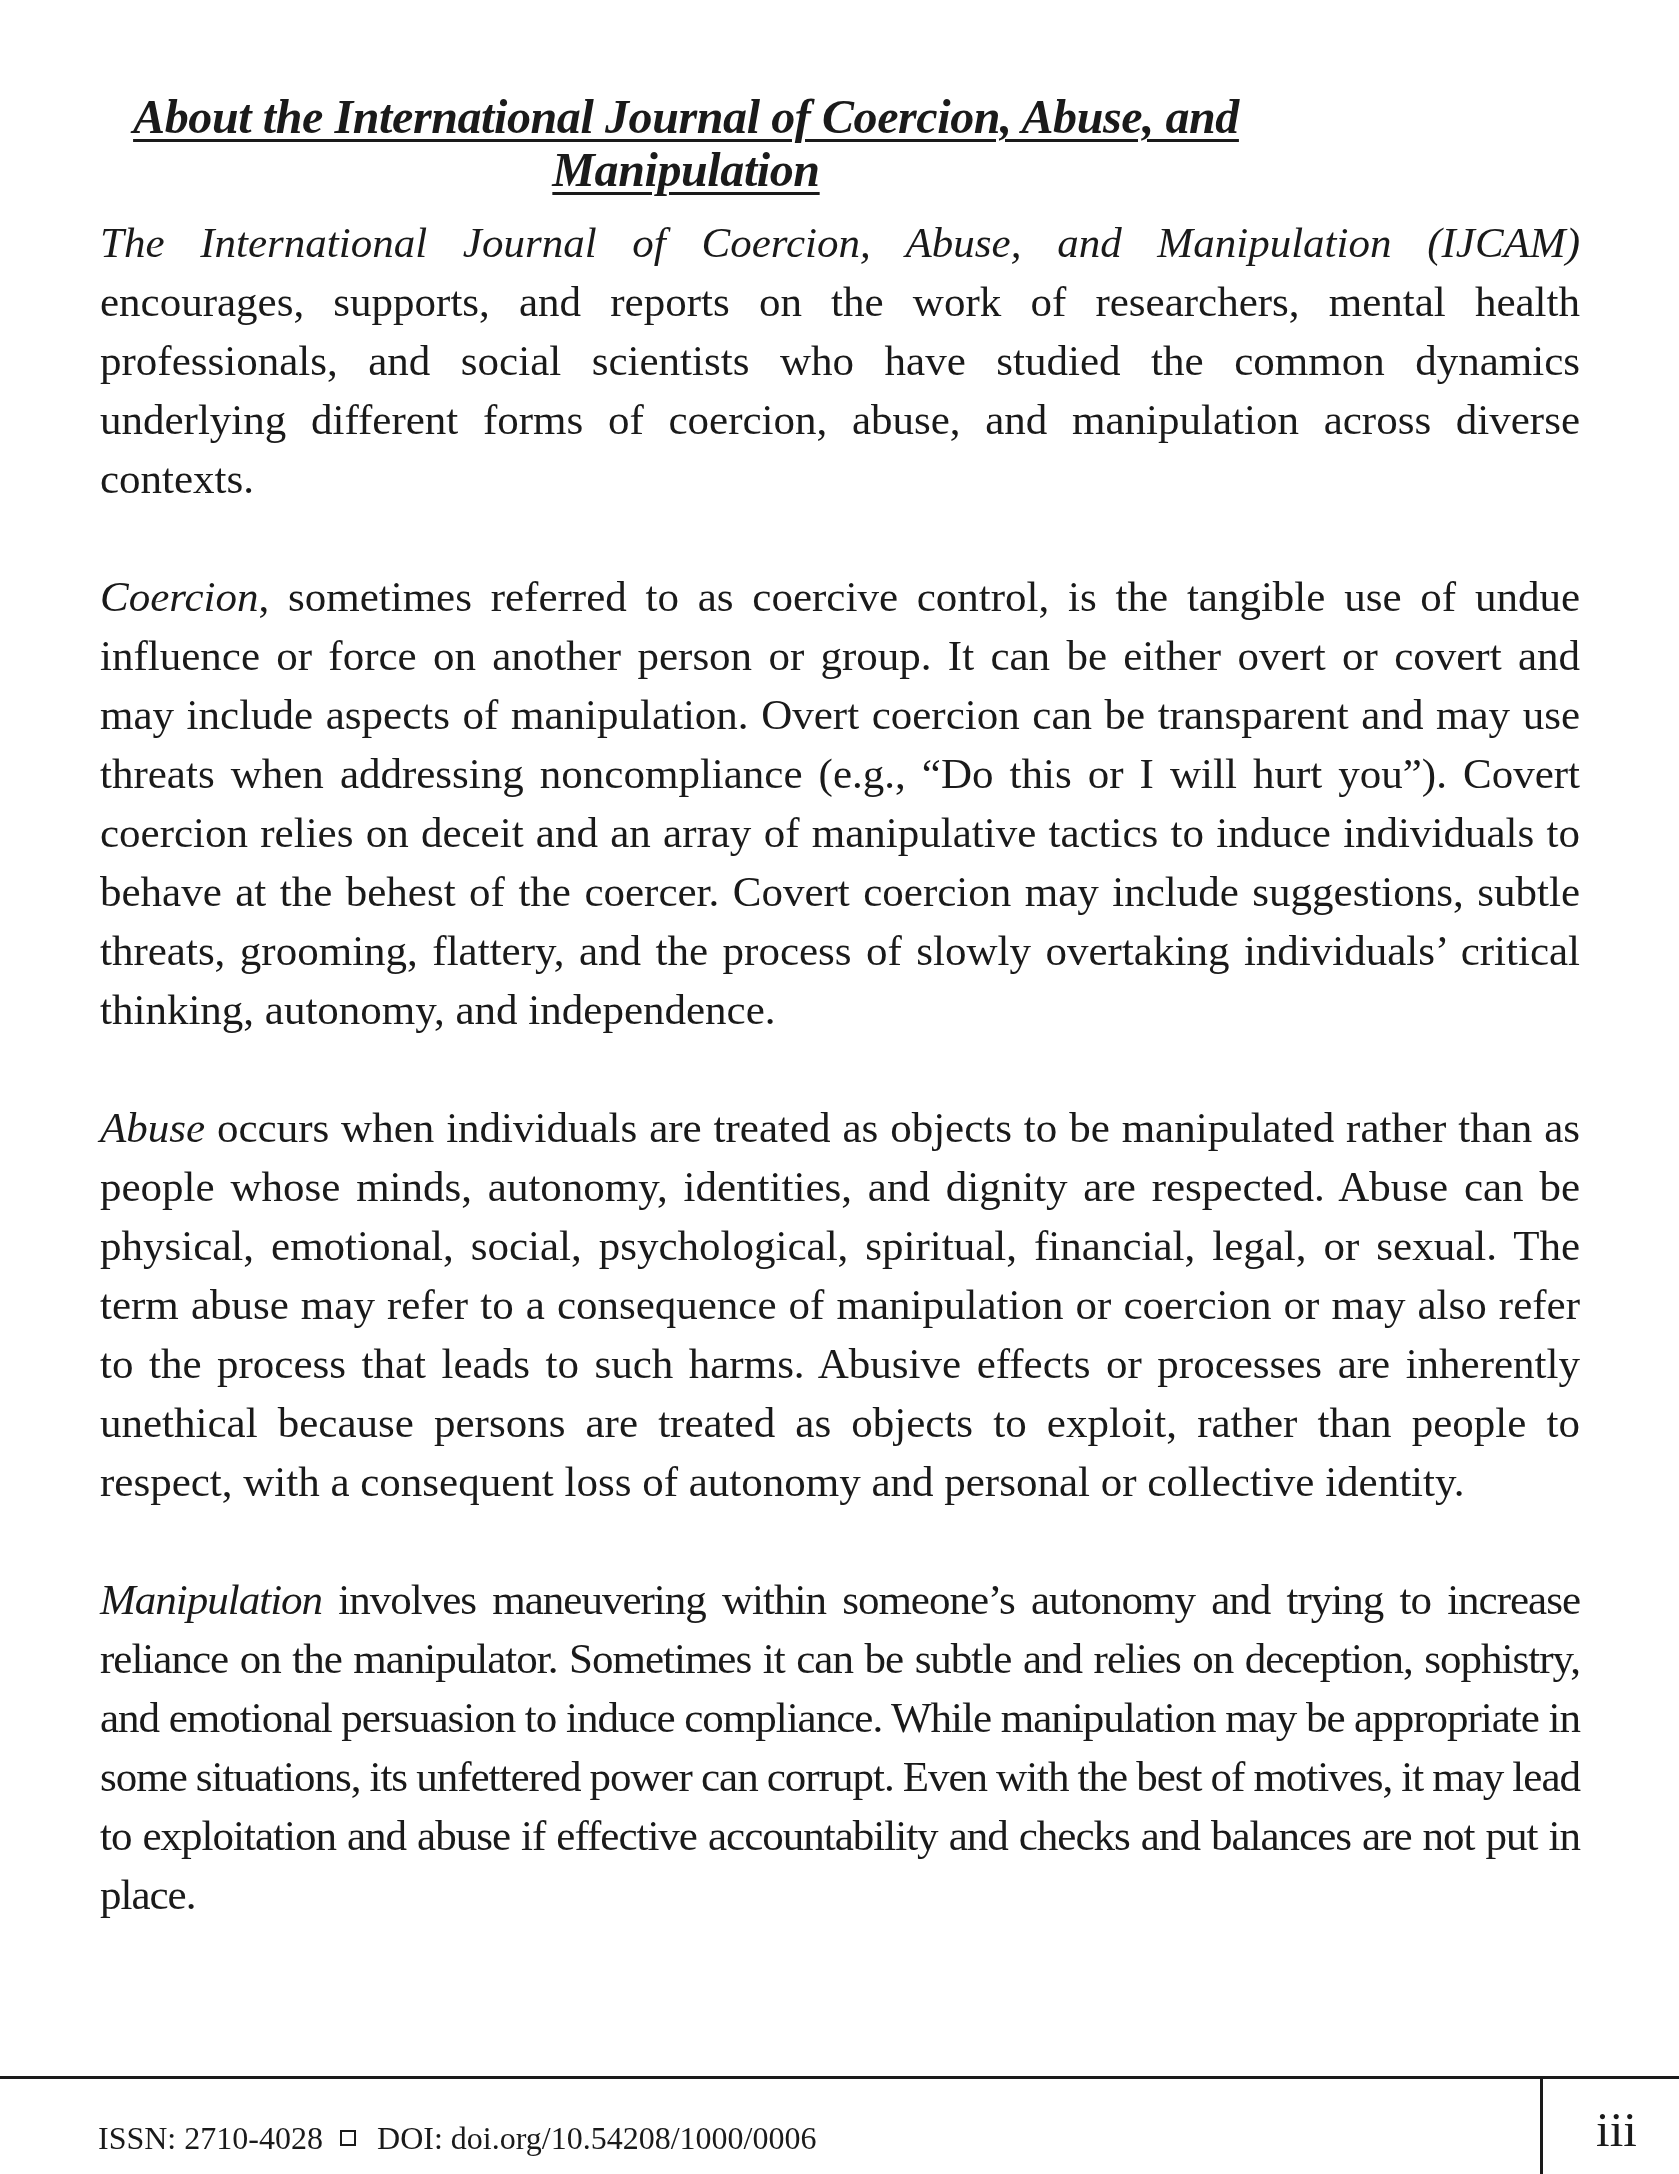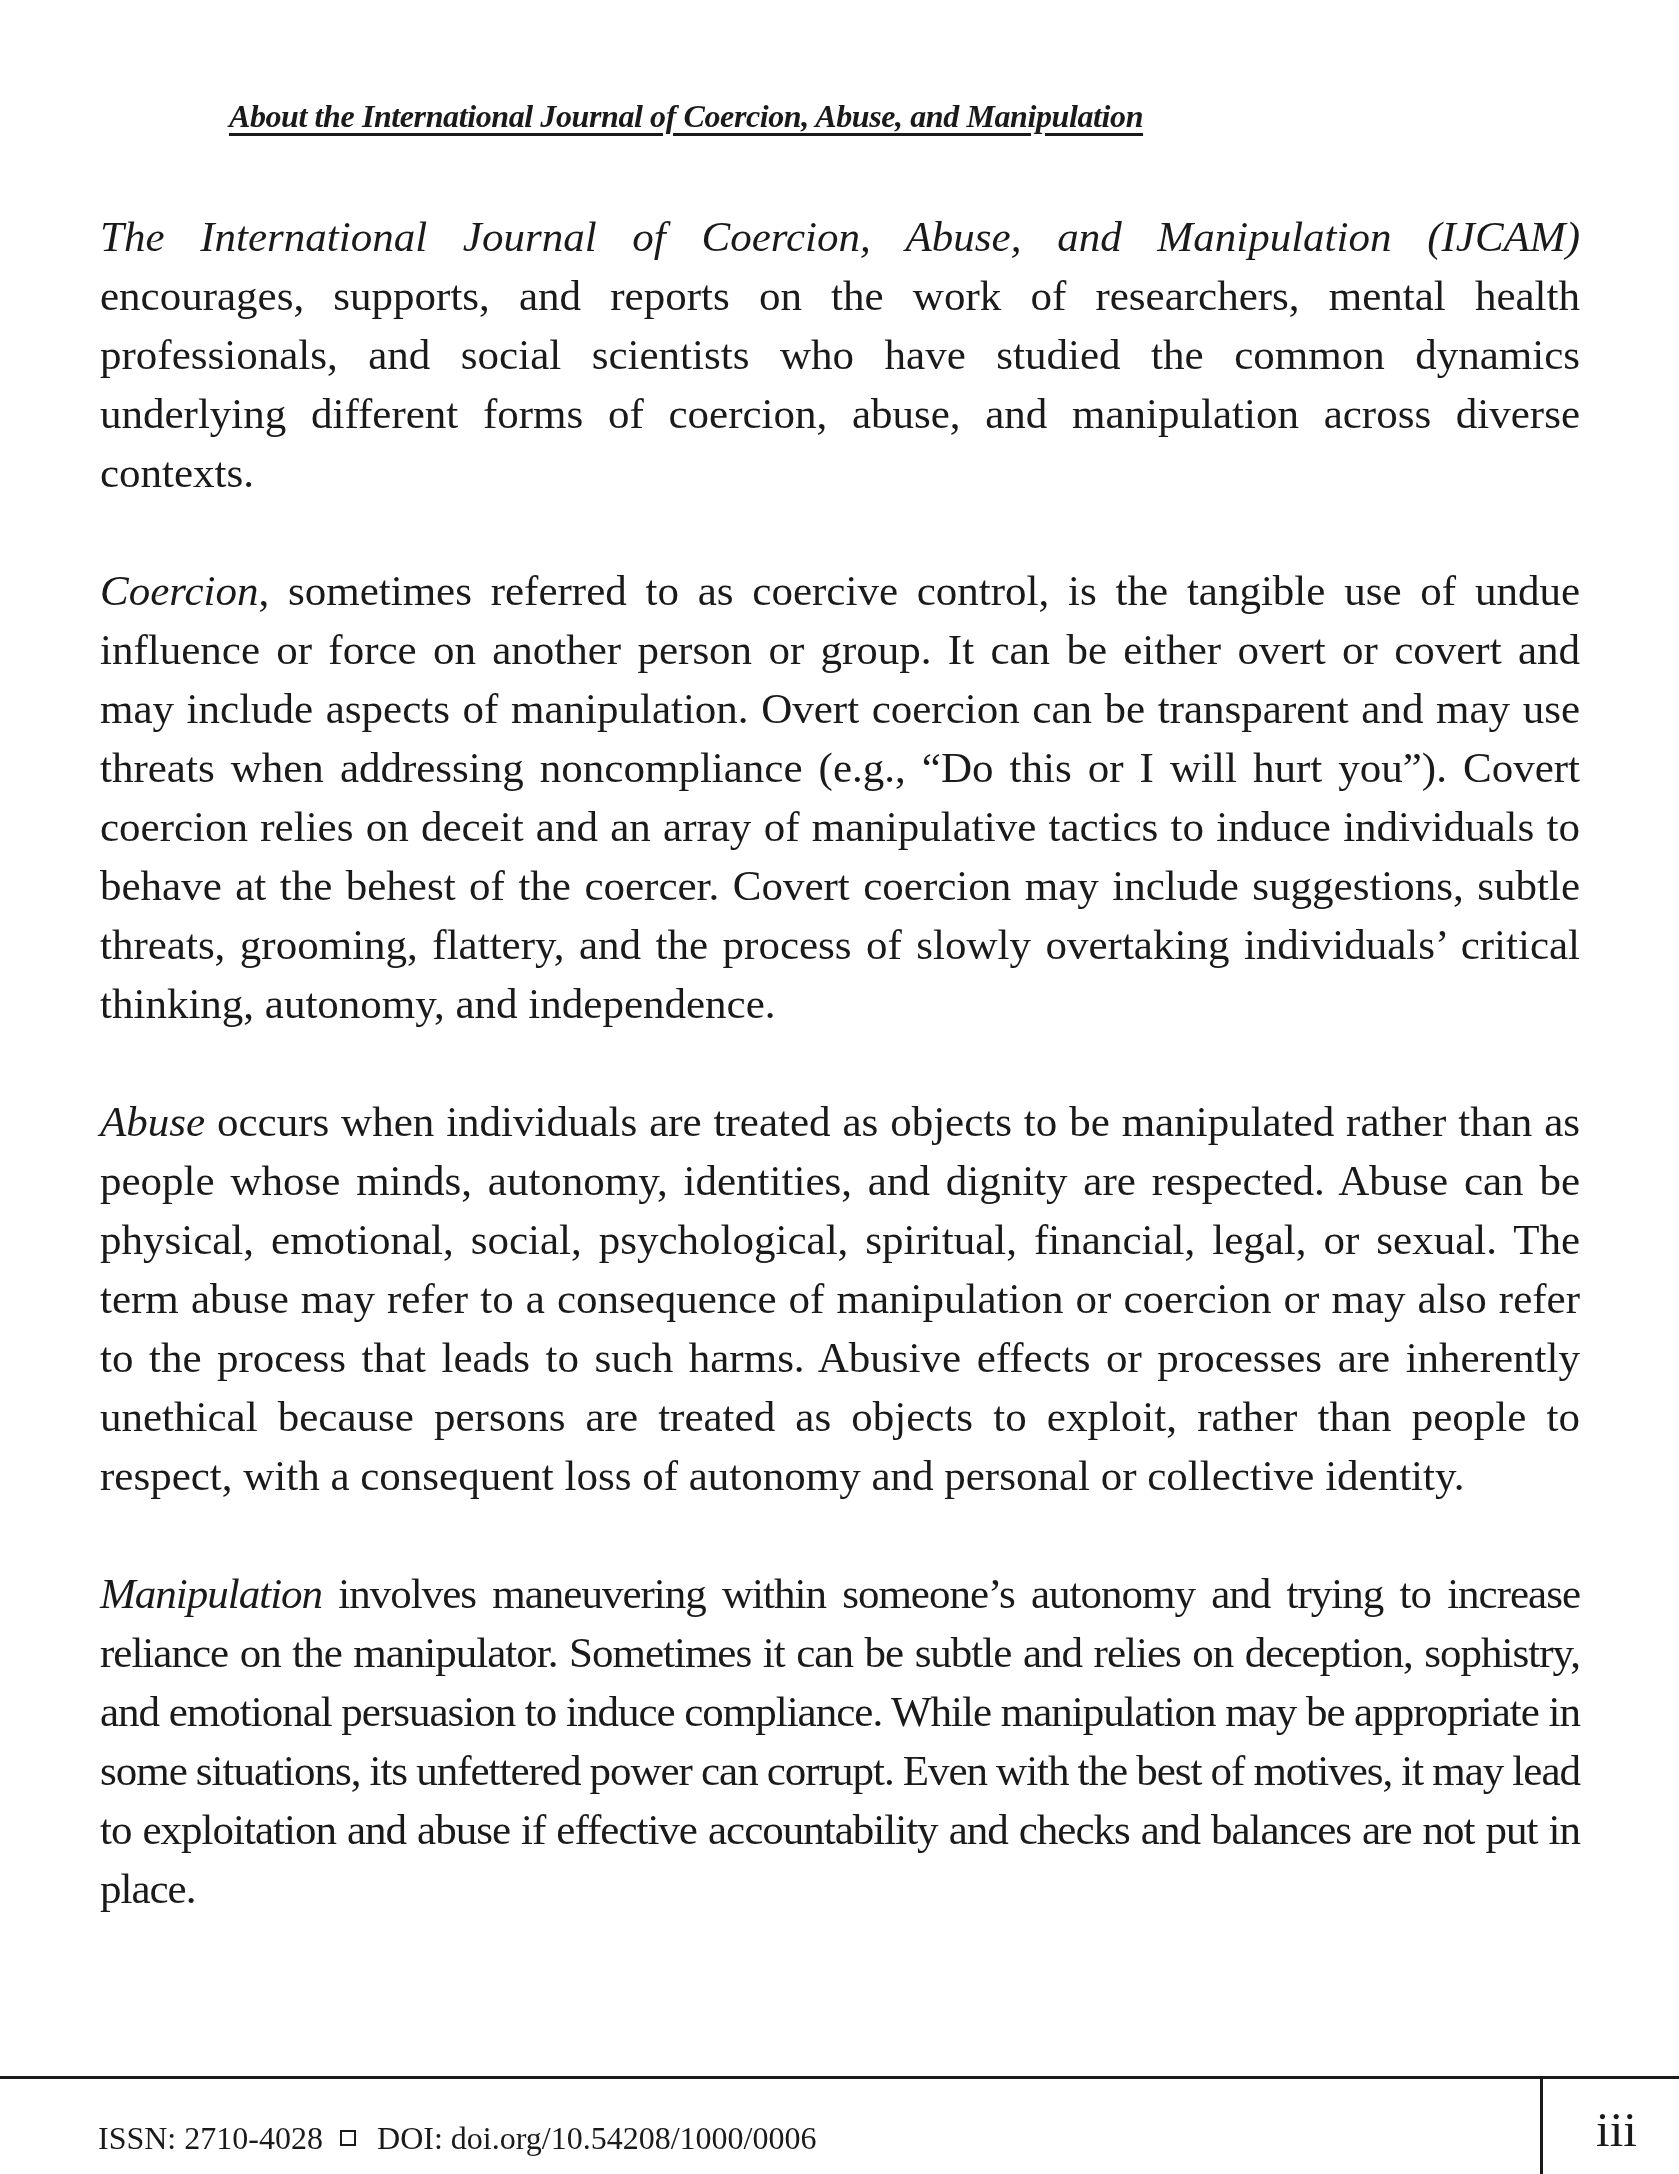--- a/index.html
+++ b/index.html
@@ -14,36 +14,36 @@
     overflow: hidden;
     color: #1a1a1a;
     font-family: "Liberation Serif", "DejaVu Serif", serif;
   }
   .page-title {
     position: absolute;
     left: 0;
     top: 90px;
     width: 1372px;
     text-align: center;
-    font-size: 32px;
+    font-size: 48px;
     font-weight: bold;
     font-style: italic;
     line-height: 53px;
     letter-spacing: -0.4px;
   }
   .page-title span {
     text-decoration: underline;
     text-decoration-thickness: 2.8px;
     text-underline-offset: 5.6px;
   }
   .body-text {
     position: absolute;
     left: 100px;
     width: 1480px;
-    top: 207px;
+    top: 213px;
   }
   .para {
     margin: 0 0 59px 0;
     font-size: 43px;
     line-height: 59px;
     text-align: justify;
     text-align-last: left;
     hyphens: none;
   }
   .para em { font-style: italic; }

